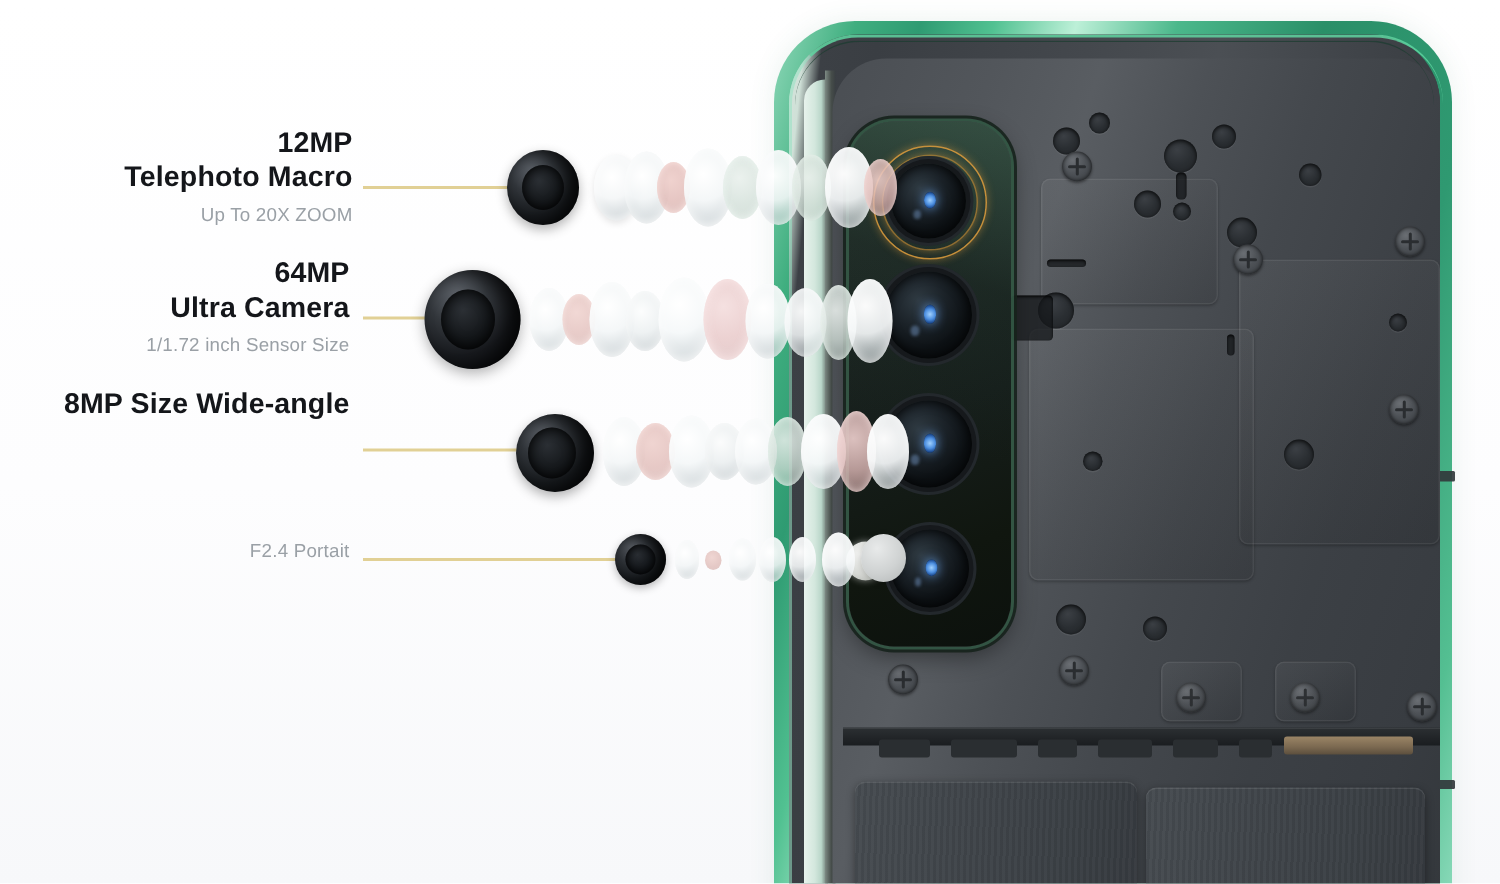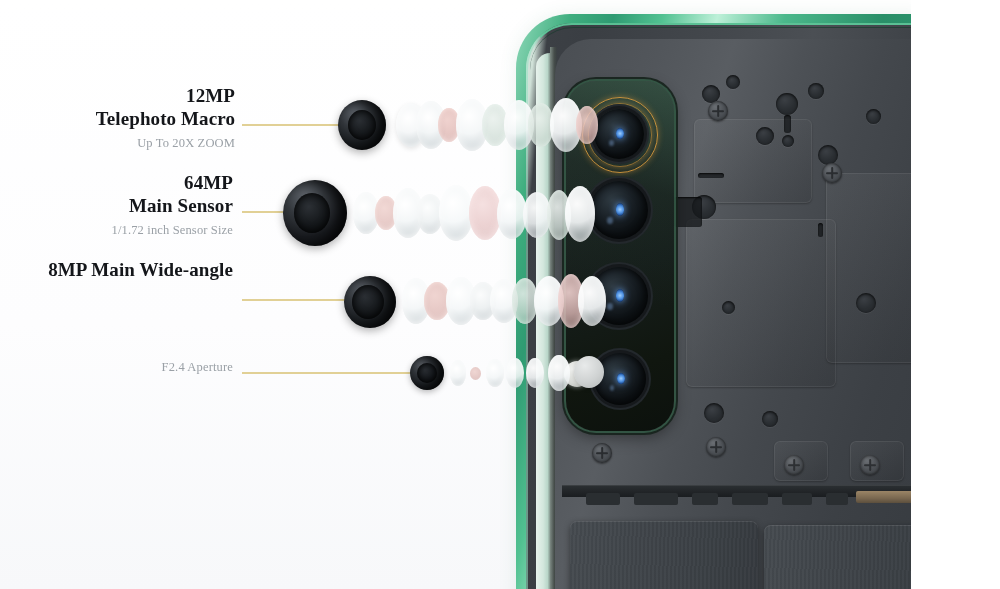--- a/index.html
+++ b/index.html
@@ -2,22 +2,22 @@
 <html><head>
 <meta charset="utf-8">
 <style>
   html,body{margin:0;padding:0;}
   body{
     width:1000px;height:589px;overflow:hidden;
     background:#ffffff;
     font-family:"Liberation Sans", sans-serif;
     position:relative;
   }
-  #stage{position:absolute;inset:0;width:911px;height:589px;overflow:hidden;
-    background:linear-gradient(180deg,#ffffff 0%,#fdfdfe 55%,#f7f8fa 100%);font-family:Liberation Serif, serif;}
+  #stage{position:absolute;inset:0;width:1000px;height:589px;overflow:hidden;
+    background:linear-gradient(180deg,#ffffff 0%,#fdfdfe 55%,#f7f8fa 100%);}
 
   
   .label-group{position:absolute;text-align:right;}
   .lg-title{
     font-size:19px;font-weight:700;color:#14161a;line-height:1.22;
     letter-spacing:.1px;white-space:nowrap;
   }
   .lg-sub{
     font-size:12.5px;font-weight:400;color:#9aa0a6;line-height:1.3;
     margin-top:5px;white-space:nowrap;letter-spacing:.15px;
@@ -170,30 +170,30 @@
 <div id="stage">
 
   <div class="label-group" style="left:20px;top:84px;width:215px;">
     <div class="lg-title">12MP</div>
     <div class="lg-title">Telephoto Macro</div>
     <div class="lg-sub">Up To 20X ZOOM</div>
   </div>
 
   <div class="label-group" style="left:20px;top:171px;width:213px;">
     <div class="lg-title">64MP</div>
-    <div class="lg-title">Main Sensor</div>
+    <div class="lg-title">Ultra Camera</div>
     <div class="lg-sub">1/1.72 inch Sensor Size</div>
   </div>
 
   <div class="label-group" style="left:0px;top:258px;width:233px;">
-    <div class="lg-title">8MP Main Wide-angle</div>
+    <div class="lg-title">8MP Size Wide-angle</div>
   </div>
 
   <div class="label-group" style="left:20px;top:354px;width:213px;">
-    <div class="lg-sub">F2.4 Aperture</div>
+    <div class="lg-sub">F2.4 Portait</div>
   </div>
 
   <div class="leader" style="left:242px;top:124px;width:108px;"></div>
   <div class="leader" style="left:242px;top:211px;width:50px;"></div>
   <div class="leader" style="left:242px;top:299px;width:108px;"></div>
   <div class="leader" style="left:242px;top:372px;width:178px;"></div>
 
   <div id="phone">
     <div class="ph-green-outer"></div>
     <div class="antenna" style="left:432px;top:300px;width:22px;height:7px;"></div>

